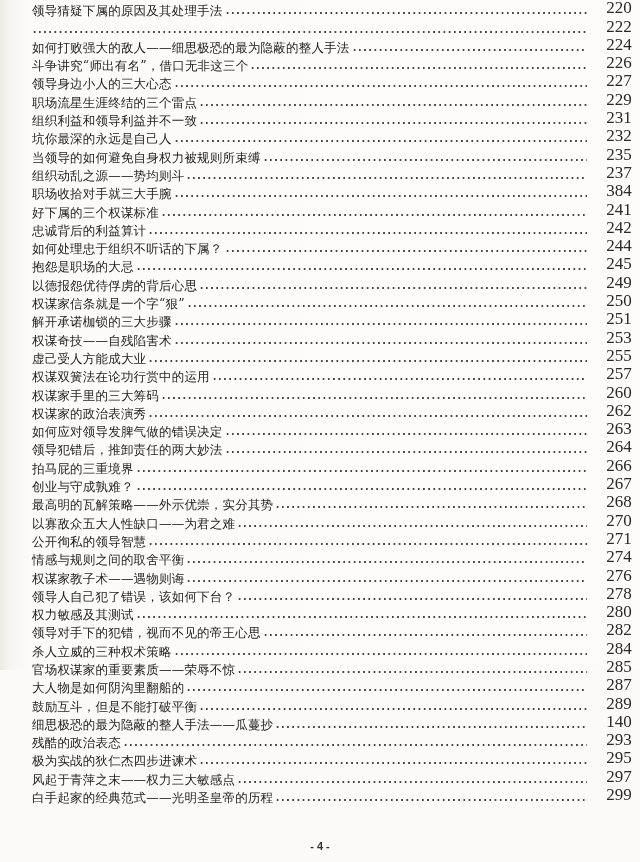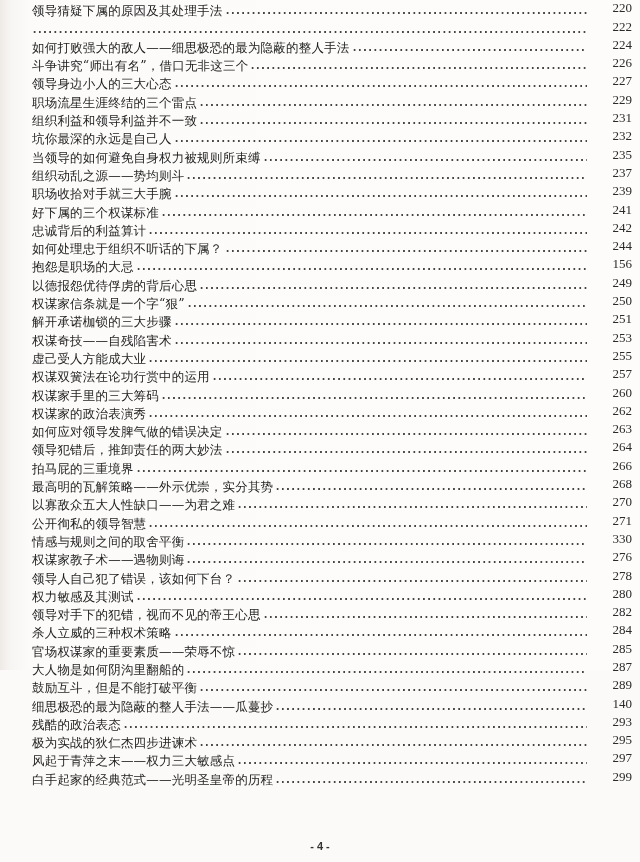--- a/index.html
+++ b/index.html
@@ -51,23 +51,23 @@
       margin-bottom: 3px;
       background-image: radial-gradient(circle, #444 0.75px, transparent 1.1px);
       background-size: 5.2px 4px;
       background-repeat: repeat-x;
       background-position: left bottom;
       margin-right: 7px;
     }
     .toc-page {
       flex: 0 0 26px;
       width: 26px;
-      text-align: right;
+      text-align: center;
       font-family: "Liberation Serif", "DejaVu Serif", serif;
-      font-size: 13px;
+      font-size: 17px;
       color: #2a2a2a;
       position: relative;
       top: -3px;
       margin-left: 12px;
     }
     .page-number {
       position: absolute;
       top: 840px;
       left: 0;
       width: 640px;
@@ -129,41 +129,41 @@
         <span class="toc-page">235</span>
       </div>
       <div class="toc-row">
         <span class="toc-title">组织动乱之源——势均则斗</span>
         <span class="toc-leader"></span>
         <span class="toc-page">237</span>
       </div>
       <div class="toc-row">
         <span class="toc-title">职场收拾对手就三大手腕</span>
         <span class="toc-leader"></span>
-        <span class="toc-page">239</span>
+        <span class="toc-page">384</span>
       </div>
       <div class="toc-row">
         <span class="toc-title">好下属的三个权谋标准</span>
         <span class="toc-leader"></span>
         <span class="toc-page">241</span>
       </div>
       <div class="toc-row">
         <span class="toc-title">忠诚背后的利益算计</span>
         <span class="toc-leader"></span>
         <span class="toc-page">242</span>
       </div>
       <div class="toc-row">
         <span class="toc-title">如何处理忠于组织不听话的下属？</span>
         <span class="toc-leader"></span>
         <span class="toc-page">244</span>
       </div>
       <div class="toc-row">
         <span class="toc-title">抱怨是职场的大忌</span>
         <span class="toc-leader"></span>
-        <span class="toc-page">156</span>
+        <span class="toc-page">245</span>
       </div>
       <div class="toc-row">
         <span class="toc-title">以德报怨优待俘虏的背后心思</span>
         <span class="toc-leader"></span>
         <span class="toc-page">249</span>
       </div>
       <div class="toc-row">
         <span class="toc-title">权谋家信条就是一个字“狠”</span>
         <span class="toc-leader"></span>
         <span class="toc-page">250</span>
@@ -207,38 +207,43 @@
         <span class="toc-title">领导犯错后，推卸责任的两大妙法</span>
         <span class="toc-leader"></span>
         <span class="toc-page">264</span>
       </div>
       <div class="toc-row">
         <span class="toc-title">拍马屁的三重境界</span>
         <span class="toc-leader"></span>
         <span class="toc-page">266</span>
       </div>
       <div class="toc-row">
+        <span class="toc-title">创业与守成孰难？</span>
+        <span class="toc-leader"></span>
+        <span class="toc-page">267</span>
+      </div>
+      <div class="toc-row">
         <span class="toc-title">最高明的瓦解策略——外示优崇，实分其势</span>
         <span class="toc-leader"></span>
         <span class="toc-page">268</span>
       </div>
       <div class="toc-row">
         <span class="toc-title">以寡敌众五大人性缺口——为君之难</span>
         <span class="toc-leader"></span>
         <span class="toc-page">270</span>
       </div>
       <div class="toc-row">
         <span class="toc-title">公开徇私的领导智慧</span>
         <span class="toc-leader"></span>
         <span class="toc-page">271</span>
       </div>
       <div class="toc-row">
         <span class="toc-title">情感与规则之间的取舍平衡</span>
         <span class="toc-leader"></span>
-        <span class="toc-page">330</span>
+        <span class="toc-page">274</span>
       </div>
       <div class="toc-row">
         <span class="toc-title">权谋家教子术——遇物则诲</span>
         <span class="toc-leader"></span>
         <span class="toc-page">276</span>
       </div>
       <div class="toc-row">
         <span class="toc-title">领导人自己犯了错误，该如何下台？</span>
         <span class="toc-leader"></span>
         <span class="toc-page">278</span>

